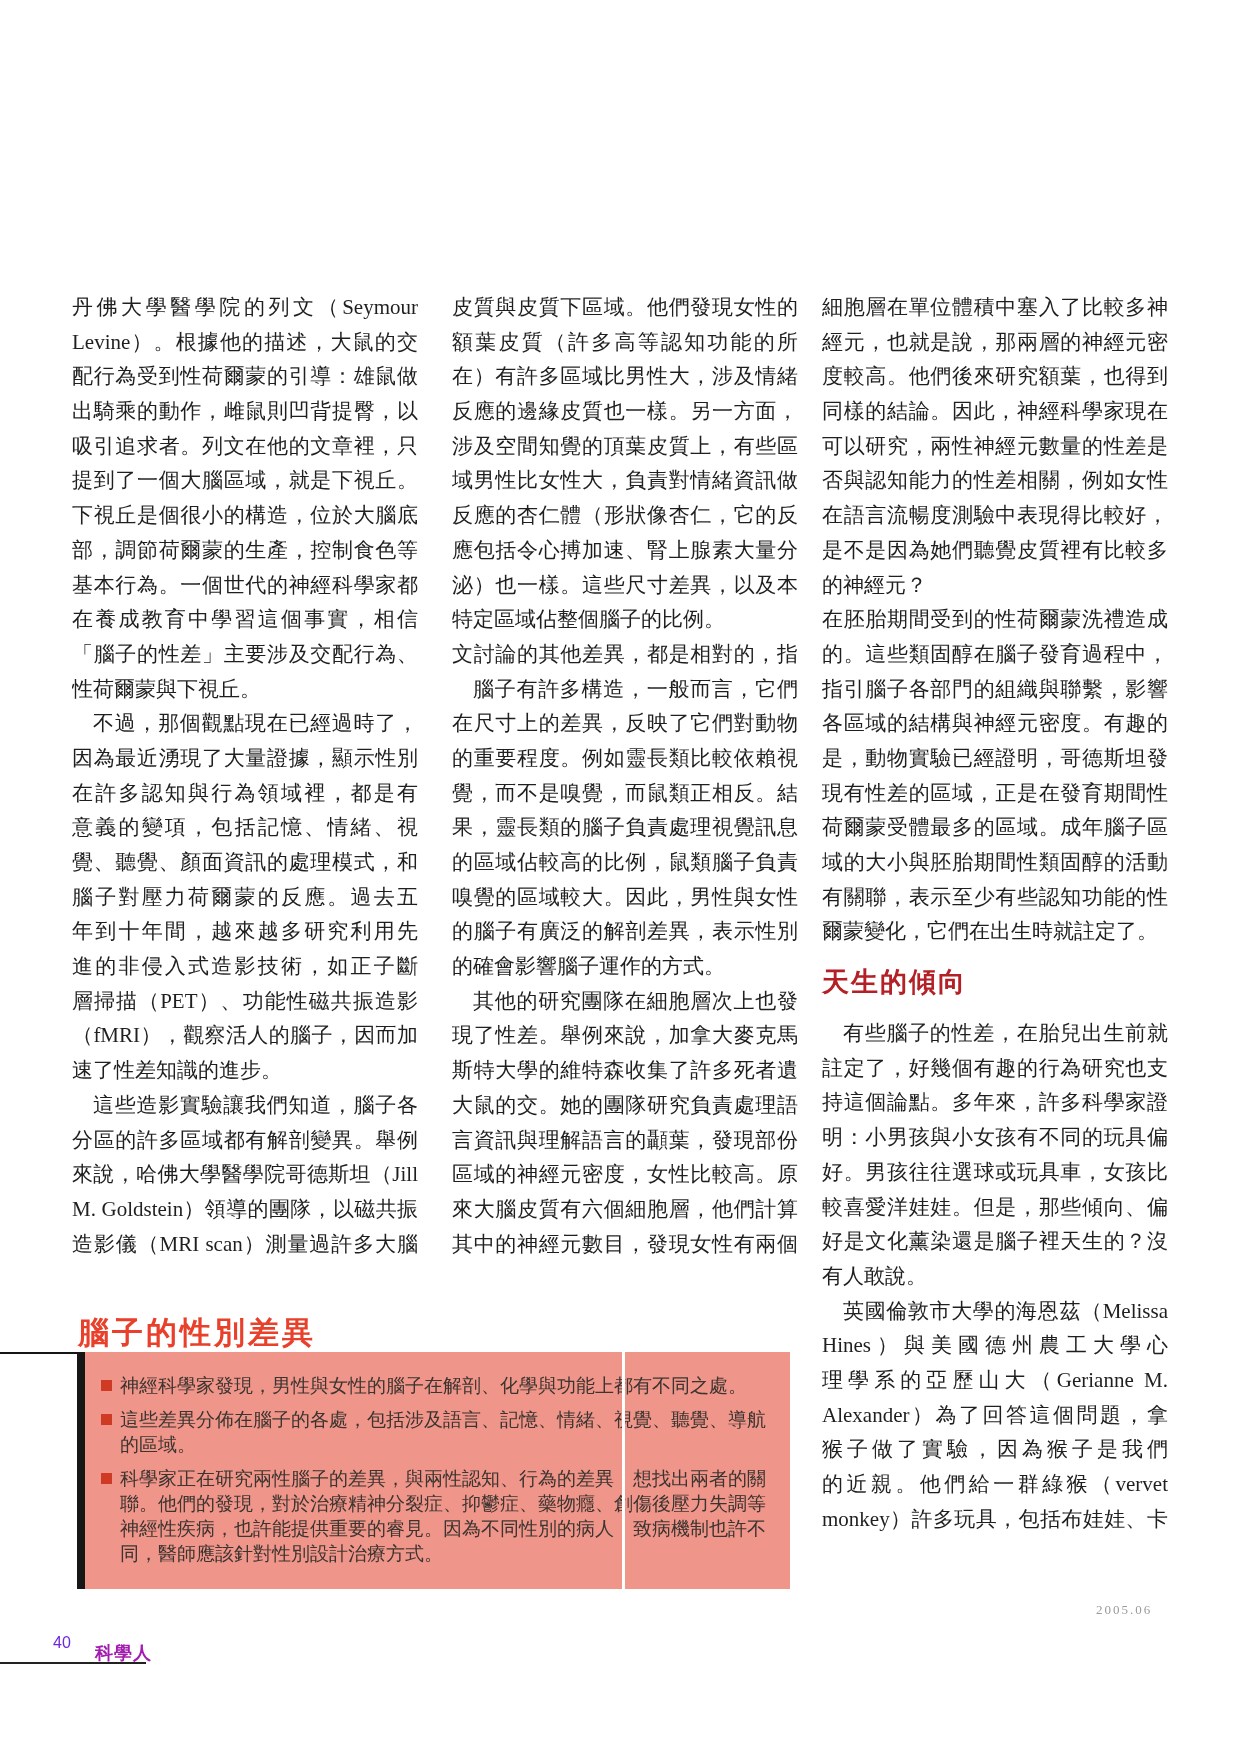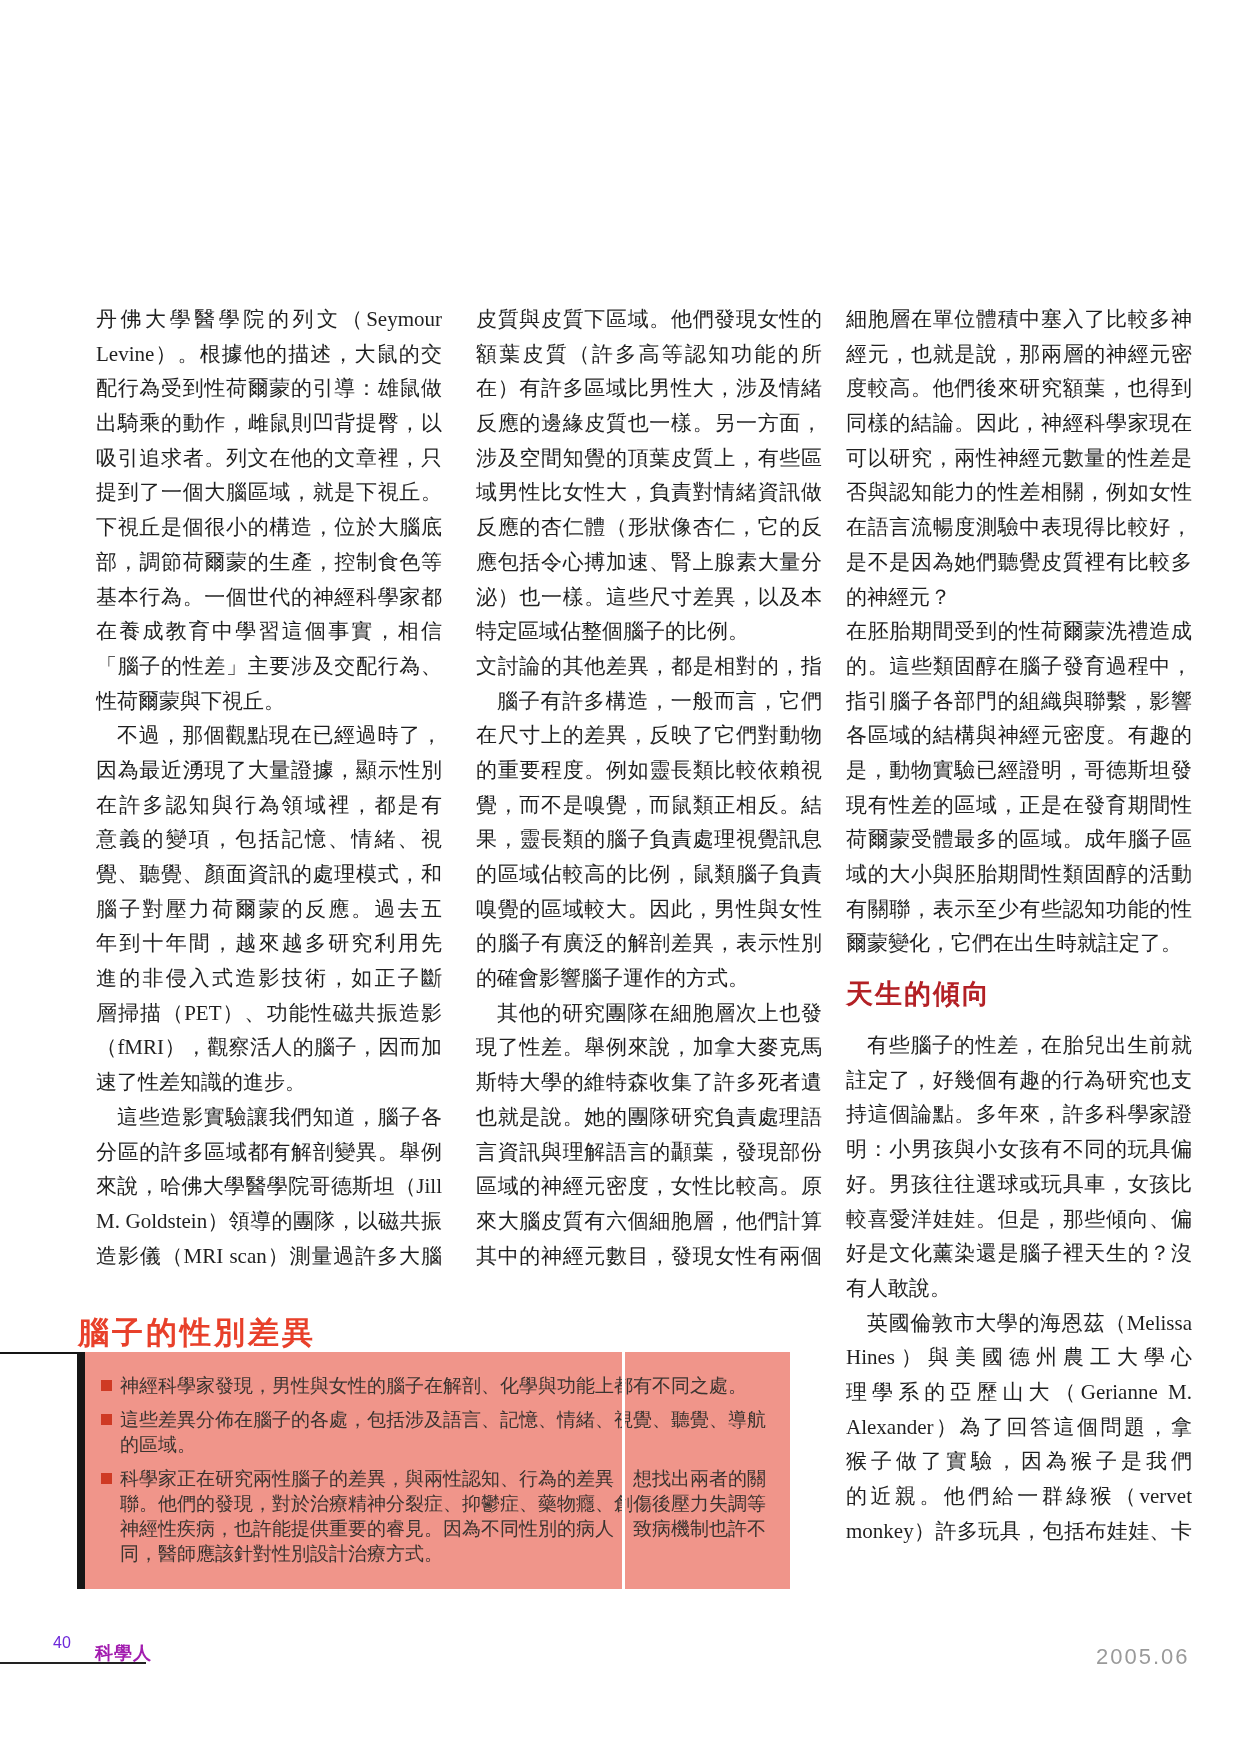--- a/index.html
+++ b/index.html
@@ -1,21 +1,21 @@
 <!DOCTYPE html>
 <html><head>
 <meta charset="utf-8">
 <style>
   html,body { margin:0; padding:0; background:#e8e8e8; }
   .page {
     position:relative; width:1241px; height:1755px; background:#ffffff;
     font-family:"Liberation Serif","DejaVu Serif",serif; color:#1f1f1f;
     overflow:hidden; margin:0 auto;
   }
-  .column { position:absolute; top:302px; width:346px;margin-left:24px; }
+  .column { position:absolute; top:290px; width:346px; }
   #col1 { left:72px; }
   #col2 { left:452px; }
   #col3 { left:822px; }
   .line {
     height:34.7px; font-size:21px; line-height:34.7px;
     text-align:justify; text-align-last:justify; overflow:hidden;
     white-space:nowrap;
   }
   .line.end { text-align-last:left; }
   .line.indent { padding-left:21px; }
@@ -47,23 +47,23 @@
     position:absolute; left:53px; top:1634px;
     font-family:"Liberation Sans","DejaVu Sans",sans-serif;
     font-size:16px; color:#6d28d9;
   }
   .magazine-name {
     position:absolute; left:95px; top:1641px;
     font-family:"Liberation Sans","DejaVu Sans",sans-serif;
     font-size:18px; font-weight:bold; color:#a21caf; letter-spacing:1px;
   }
   .issue-date {
-    position:absolute; left:1096px; top:1644px;
-    font-family:Liberation Sans, sans-serif;
-    font-size:22px; color:#9a9a9a; letter-spacing:2px;
+    position:absolute; left:1096px; top:1602px;
+    font-family:Liberation Serif, serif;
+    font-size:13px; color:#9a9a9a; letter-spacing:2px;
   }
 </style>
 </head>
 <body>
 
 <div class="page">
 
   <div id="col1" class="column">
       <div class="line">丹佛大學醫學院的列文（Seymour</div>
       <div class="line">Levine）。根據他的描述，大鼠的交</div>
@@ -112,21 +112,21 @@
       <div class="line">的重要程度。例如靈長類比較依賴視</div>
       <div class="line">覺，而不是嗅覺，而鼠類正相反。結</div>
       <div class="line">果，靈長類的腦子負責處理視覺訊息</div>
       <div class="line">的區域佔較高的比例，鼠類腦子負責</div>
       <div class="line">嗅覺的區域較大。因此，男性與女性</div>
       <div class="line">的腦子有廣泛的解剖差異，表示性別</div>
       <div class="line end">的確會影響腦子運作的方式。</div>
       <div class="line indent">其他的研究團隊在細胞層次上也發</div>
       <div class="line">現了性差。舉例來說，加拿大麥克馬</div>
       <div class="line">斯特大學的維特森收集了許多死者遺</div>
-      <div class="line">也就是說。她的團隊研究負責處理語</div>
+      <div class="line">大鼠的交。她的團隊研究負責處理語</div>
       <div class="line">言資訊與理解語言的顳葉，發現部份</div>
       <div class="line">區域的神經元密度，女性比較高。原</div>
       <div class="line">來大腦皮質有六個細胞層，他們計算</div>
       <div class="line">其中的神經元數目，發現女性有兩個</div>
     </div>
 
   <div id="col3" class="column">
       <div class="line">細胞層在單位體積中塞入了比較多神</div>
       <div class="line">經元，也就是說，那兩層的神經元密</div>
       <div class="line">度較高。他們後來研究額葉，也得到</div>

